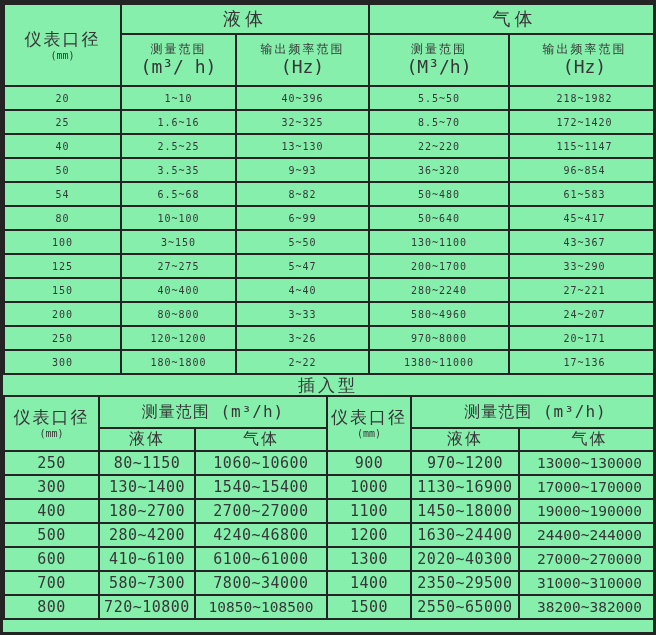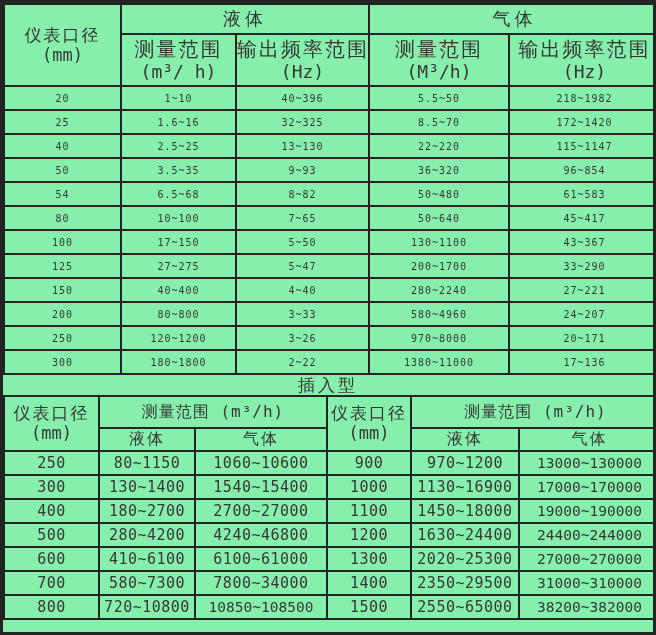--- a/index.html
+++ b/index.html
@@ -28,24 +28,24 @@
     vertical-align: middle;
     padding: 0;
     font-weight: normal;
     overflow: hidden;
     white-space: nowrap;
   }
   
   .t1 .h1 th { height: 28px; font-size: 18px; letter-spacing: 4px; }
   .t1 .h2 th { height: 50px; }
   .t1 tbody td { height: 22px; font-size: 10px; letter-spacing: 1px; }
-  .cn-lg { font-size: 20px; letter-spacing: 2px; line-height: 1.25; }
+  .cn-lg { font-size: 12px; letter-spacing: 2px; line-height: 1.25; }
   .unit  { font-size: 18px; letter-spacing: 0px; line-height: 1.15; }
   .bore-cell .cn-lg { font-size: 17px; }
-  .bore-cell .unit  { font-size: 17px; }
+  .bore-cell .unit  { font-size: 10px; }
   
   .section-title {
     box-sizing: border-box;
     height: 22px;
     border-bottom: 2px solid #c2410c;
     display: flex;
     align-items: center;
     justify-content: center;
     font-size: 17px;
     letter-spacing: 3px;
@@ -132,27 +132,27 @@
         <tr>
           <td>54</td>
           <td>6.5~68</td>
           <td>8~82</td>
           <td>50~480</td>
           <td>61~583</td>
         </tr>
         <tr>
           <td>80</td>
           <td>10~100</td>
-          <td>7~65</td>
+          <td>6~99</td>
           <td>50~640</td>
           <td>45~417</td>
         </tr>
         <tr>
           <td>100</td>
-          <td>17~150</td>
+          <td>3~150</td>
           <td>5~50</td>
           <td>130~1100</td>
           <td>43~367</td>
         </tr>
         <tr>
           <td>125</td>
           <td>27~275</td>
           <td>5~47</td>
           <td>200~1700</td>
           <td>33~290</td>
@@ -250,21 +250,21 @@
           <td>4240~46800</td>
           <td>1200</td>
           <td>1630~24400</td>
           <td class="tight">24400~244000</td>
         </tr>
         <tr>
           <td>600</td>
           <td>410~6100</td>
           <td>6100~61000</td>
           <td>1300</td>
-          <td>2020~25300</td>
+          <td>2020~40300</td>
           <td class="tight">27000~270000</td>
         </tr>
         <tr>
           <td>700</td>
           <td>580~7300</td>
           <td>7800~34000</td>
           <td>1400</td>
           <td>2350~29500</td>
           <td class="tight">31000~310000</td>
         </tr>

